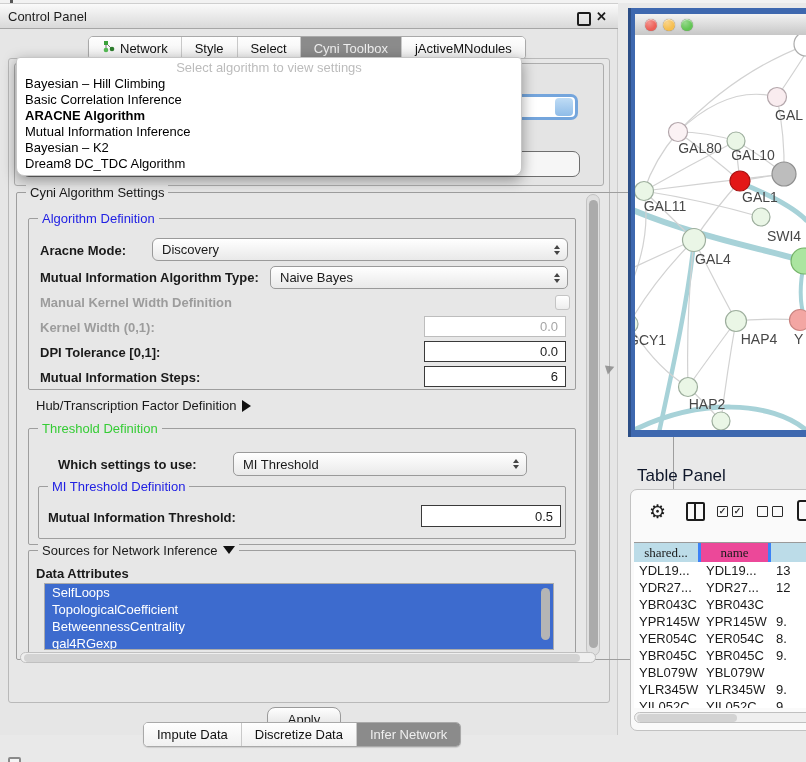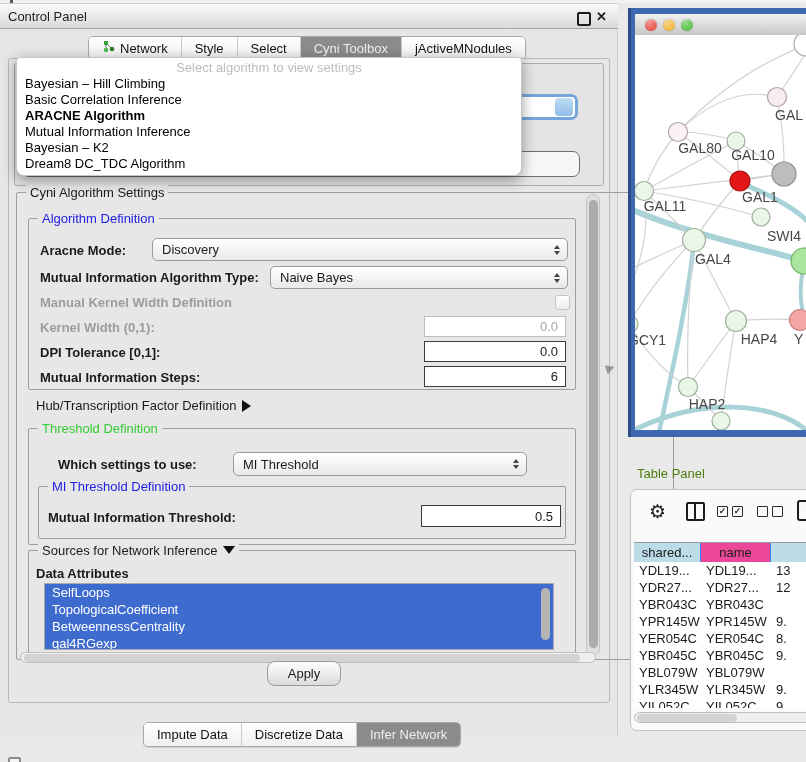--- a/index.html
+++ b/index.html
@@ -72,33 +72,33 @@
   .hsb-thumb{position:absolute;top:1px;height:8px;background:#D3D3D3;border-radius:5px;}
   .applybtn{position:absolute;display:flex;align-items:center;justify-content:center;
             background:linear-gradient(#FEFEFE,#DCDCDC);border:1px solid #9A9A9A;border-radius:5px;font-size:13px;}
   
   .netwin{left:628px;top:8px;width:200px;height:429px;background:#3E68AF;box-shadow:inset 3px 0 0 #2C4E86;}
   .net-titlebar{position:absolute;left:7px;top:6px;right:0;height:21px;background:linear-gradient(#F2F2F2,#C7C7C7);
                 border-bottom:1px solid #979797;}
   .light{position:absolute;top:5px;width:12px;height:12px;border-radius:50%;box-shadow:inset 0 1px 1px rgba(255,255,255,.7),0 0 1px rgba(0,0,0,.5);}
   .net-canvas{position:absolute;left:7px;top:27px;right:0;bottom:7px;background:#FFF;overflow:hidden;}
   
-  .tp-title{left:637px;top:466px;font-size:13px;color:#4d7c0f;}
+  .tp-title{left:637px;top:466px;font-size:17px;color:#0f172a;}
   .tablepanel{left:630px;top:489px;width:200px;height:242px;background:#FAFAFA;border:1px solid #C2C2C2;
               border-radius:7px;box-sizing:border-box;overflow:hidden;}
   .tp-toolbar{position:absolute;left:0;top:8px;width:100%;height:32px;}
   .gear{position:absolute;left:18px;top:2px;font-size:19px;color:#1c1c1c;}
   .colsic{position:absolute;left:55px;top:4px;width:15px;height:15px;border:2px solid #1c1c1c;border-radius:2px;}
   .colsic:before{content:"";position:absolute;left:5.5px;top:0;width:2px;height:15px;background:#1c1c1c;}
   .cbx{position:absolute;top:8px;width:9px;height:9px;border:1.6px solid #2a2a2a;border-radius:1px;
        font-size:9px;line-height:9px;text-align:center;font-weight:bold;color:#2a2a2a;}
   .particon{position:absolute;left:166px;top:2px;width:16px;height:17px;border:2px solid #1c1c1c;border-radius:3px;}
   .tp-header{position:absolute;left:3px;top:52px;display:flex;height:20px;border-top:1px solid #9a9a9a;}
-  .th{border-right:1px solid #3b82f6;border-bottom:1px solid #8a8a8a;display:flex;align-items:center;
-      justify-content:center;font-size:13px;box-sizing:border-box;}
+  .th{border-right:3px solid #3b82f6;border-bottom:1px solid #8a8a8a;display:flex;align-items:center;
+      justify-content:center;font-size:13px;box-sizing:border-box;font-family:Liberation Serif, serif;}
   .tp-rows{position:absolute;left:3px;top:72px;width:194px;height:146px;background:#FFF;overflow:hidden;}
   .tr{display:flex;height:17px;line-height:17px;font-size:13px;}
   .td{padding-left:5px;box-sizing:border-box;overflow:hidden;white-space:nowrap;}
   
   .cursor{left:604px;top:363px;width:0;height:0;border-top:5px solid transparent;border-bottom:5px solid transparent;border-right:8px solid #8a8a8a;transform:rotate(40deg);opacity:.85;}
   .partial-sq{left:8px;top:757px;width:13px;height:12px;border:2px solid #8a8a8a;border-radius:2px;background:#F4F4F4;box-sizing:border-box;}
 </style>
 </head>
 <body>
 
@@ -160,21 +160,21 @@
 </div>
 
 <div class="group" style="left:16px;top:192px;width:658px;height:468px;">
   <span class="legend">Cyni Algorithm Settings</span>
 </div>
 
 <div class="group" style="left:28px;top:218px;width:548px;height:172px;">
   <span class="legend" style="color:#2121E3;">Algorithm Definition</span>
 </div>
 <span class="lbl b" style="left:40px;top:243px;">Aracne Mode:</span>
-<div class="combo" style="left:152px;top:238px;width:416px;height:23px;">
+<div class="combo" style="left:152px;top:238px;width:416px;height:23px;border-radius:6px;">
   <span>Discovery</span>
   <span class="arrows">
       <i class="up"></i>
       <i class="dn"></i>
     </span>
 </div>
 <span class="lbl b" style="left:40px;top:270px;">Mutual Information Algorithm Type:</span>
 <div class="combo" style="left:270px;top:266px;width:298px;height:23px;">
   <span>Naive Bayes</span>
   <span class="arrows">
@@ -230,21 +230,21 @@
   </div>
 <div class="attr-vsb" style="left:541px;top:588px;height:52px;"></div>
 
 <div class="vsb-track" style="left:586px;top:194px;width:14px;height:462px;">
   <div class="vsb-thumb" style="left:2px;top:5px;width:9px;height:448px;"></div>
 </div>
 <div class="hsb-track" style="left:20px;top:652px;width:576px;height:11px;">
   <div class="hsb-thumb" style="left:3px;width:556px;"></div>
 </div>
 
-<div class="applybtn" style="left:267px;top:661px;width:72px;height:23px;border-radius:8px;">
+<div class="applybtn" style="left:267px;top:707px;width:72px;height:23px;border-radius:8px;">
   <span>Apply</span>
 </div>
 <div class="tabbar" style="left:143px;top:706px;height:23px;margin-top:16px;" id="bottom-tabs">
     <div class="tab">Impute Data</div>
     <div class="tab">Discretize Data</div>
     <div class="tab sel">Infer Network</div>
   </div>
 
 <div class="abs cursor"></div>
 <div class="abs partial-sq"></div>

